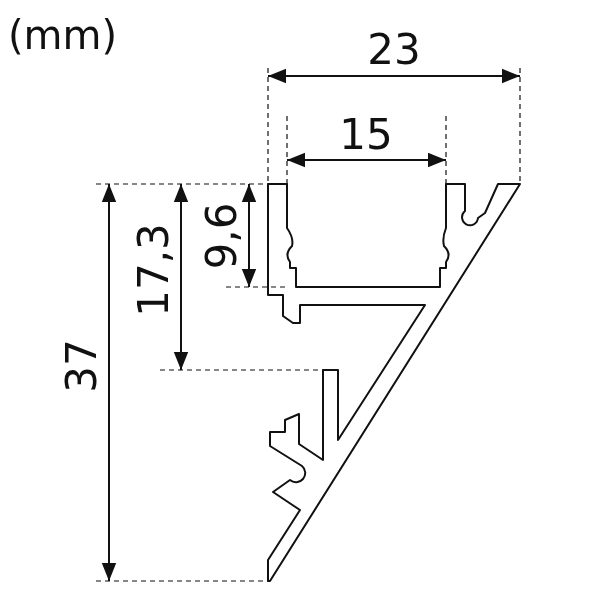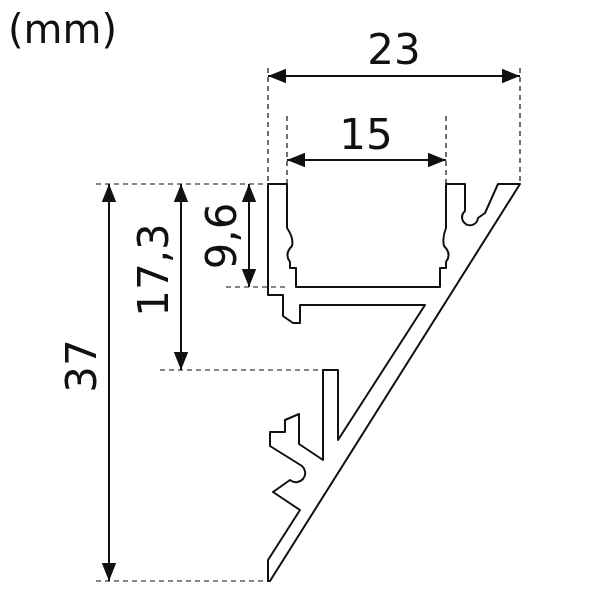--- a/index.html
+++ b/index.html
@@ -1,17 +1,17 @@
 <!DOCTYPE html>
 <html><head>
 <meta charset="utf-8">
 <style>
   html, body { margin: 0; padding: 0; background: #ffffff; }
   body { width: 600px; height: 600px; position: relative; overflow: hidden; font-family: "DejaVu Sans", sans-serif; }
-  .unit { position: absolute; left: 8px; top: 6px; font-size: 40px; color: #111; letter-spacing: 0px; }
+  .unit { position: absolute; left: 8px; top: 12px; font-size: 40px; color: #111; letter-spacing: 0px; }
   svg { position: absolute; left: 0; top: 0; }
   .dim-text { font-family: "DejaVu Sans", sans-serif; font-size: 42px; fill: #111; }
 </style>
 </head>
 <body>
 
 <div class="unit">(mm)</div>
 
 <svg width="600" height="600" viewBox="0 0 600 600">
   <defs>

